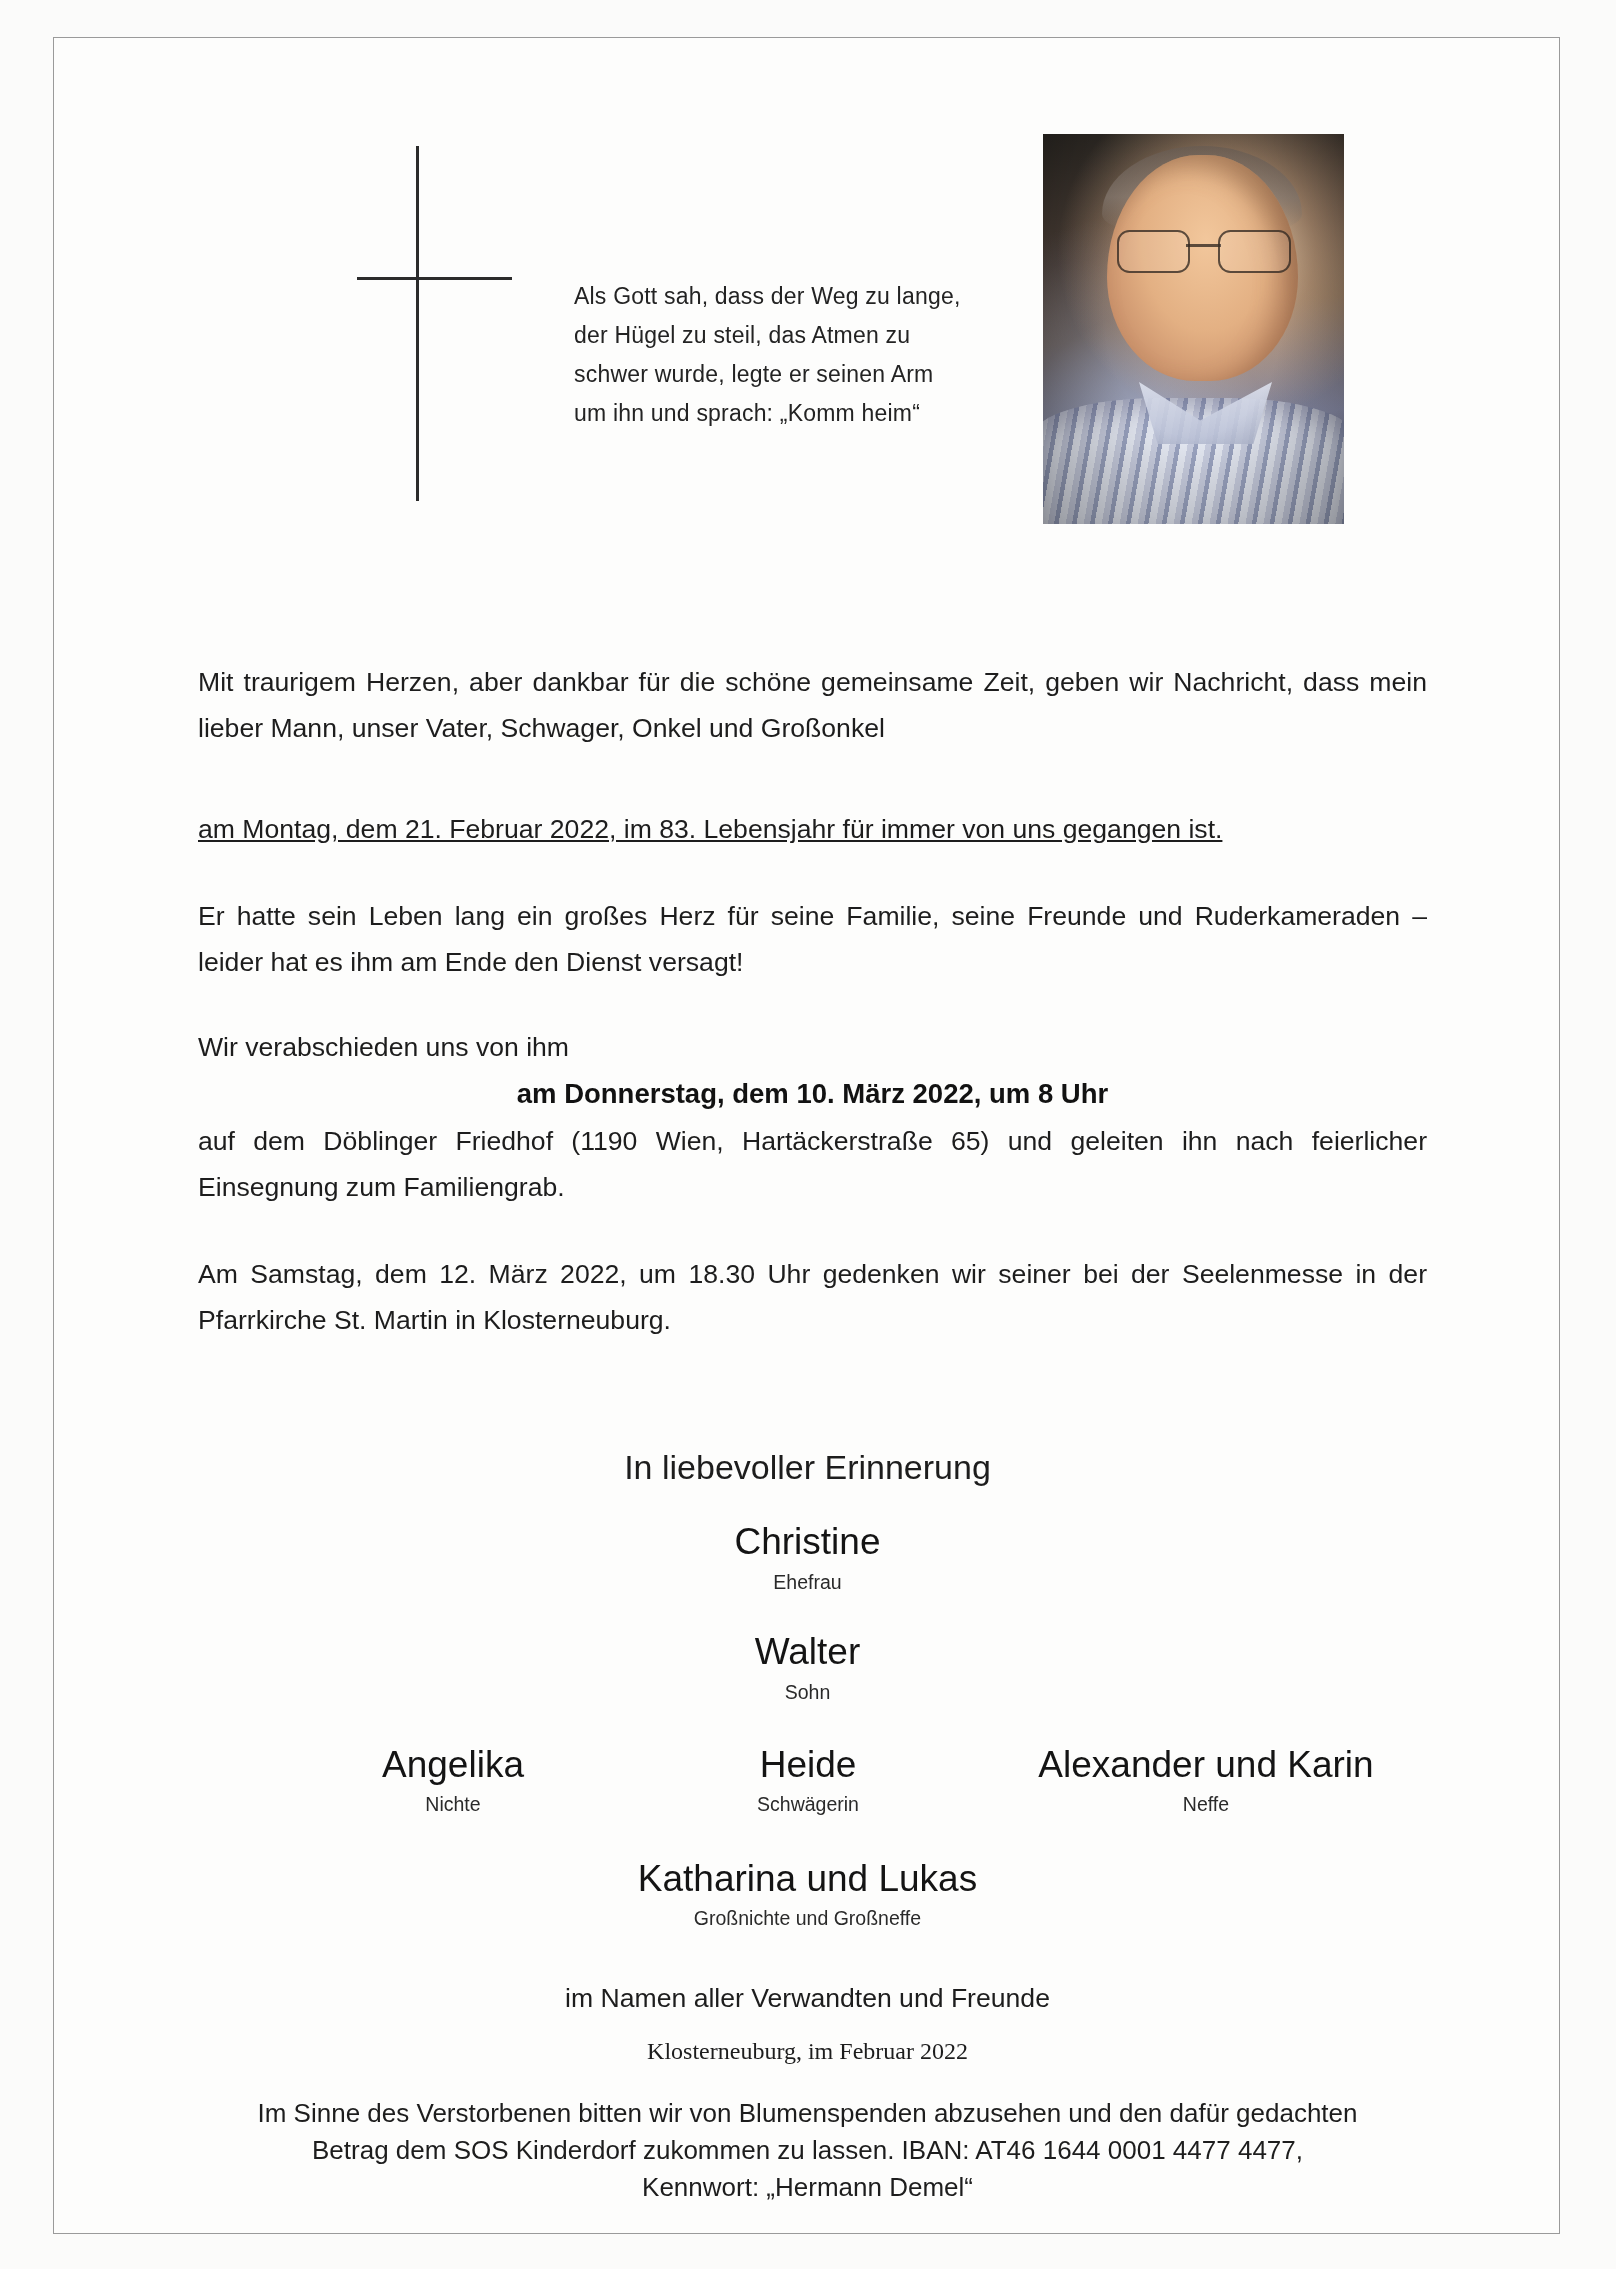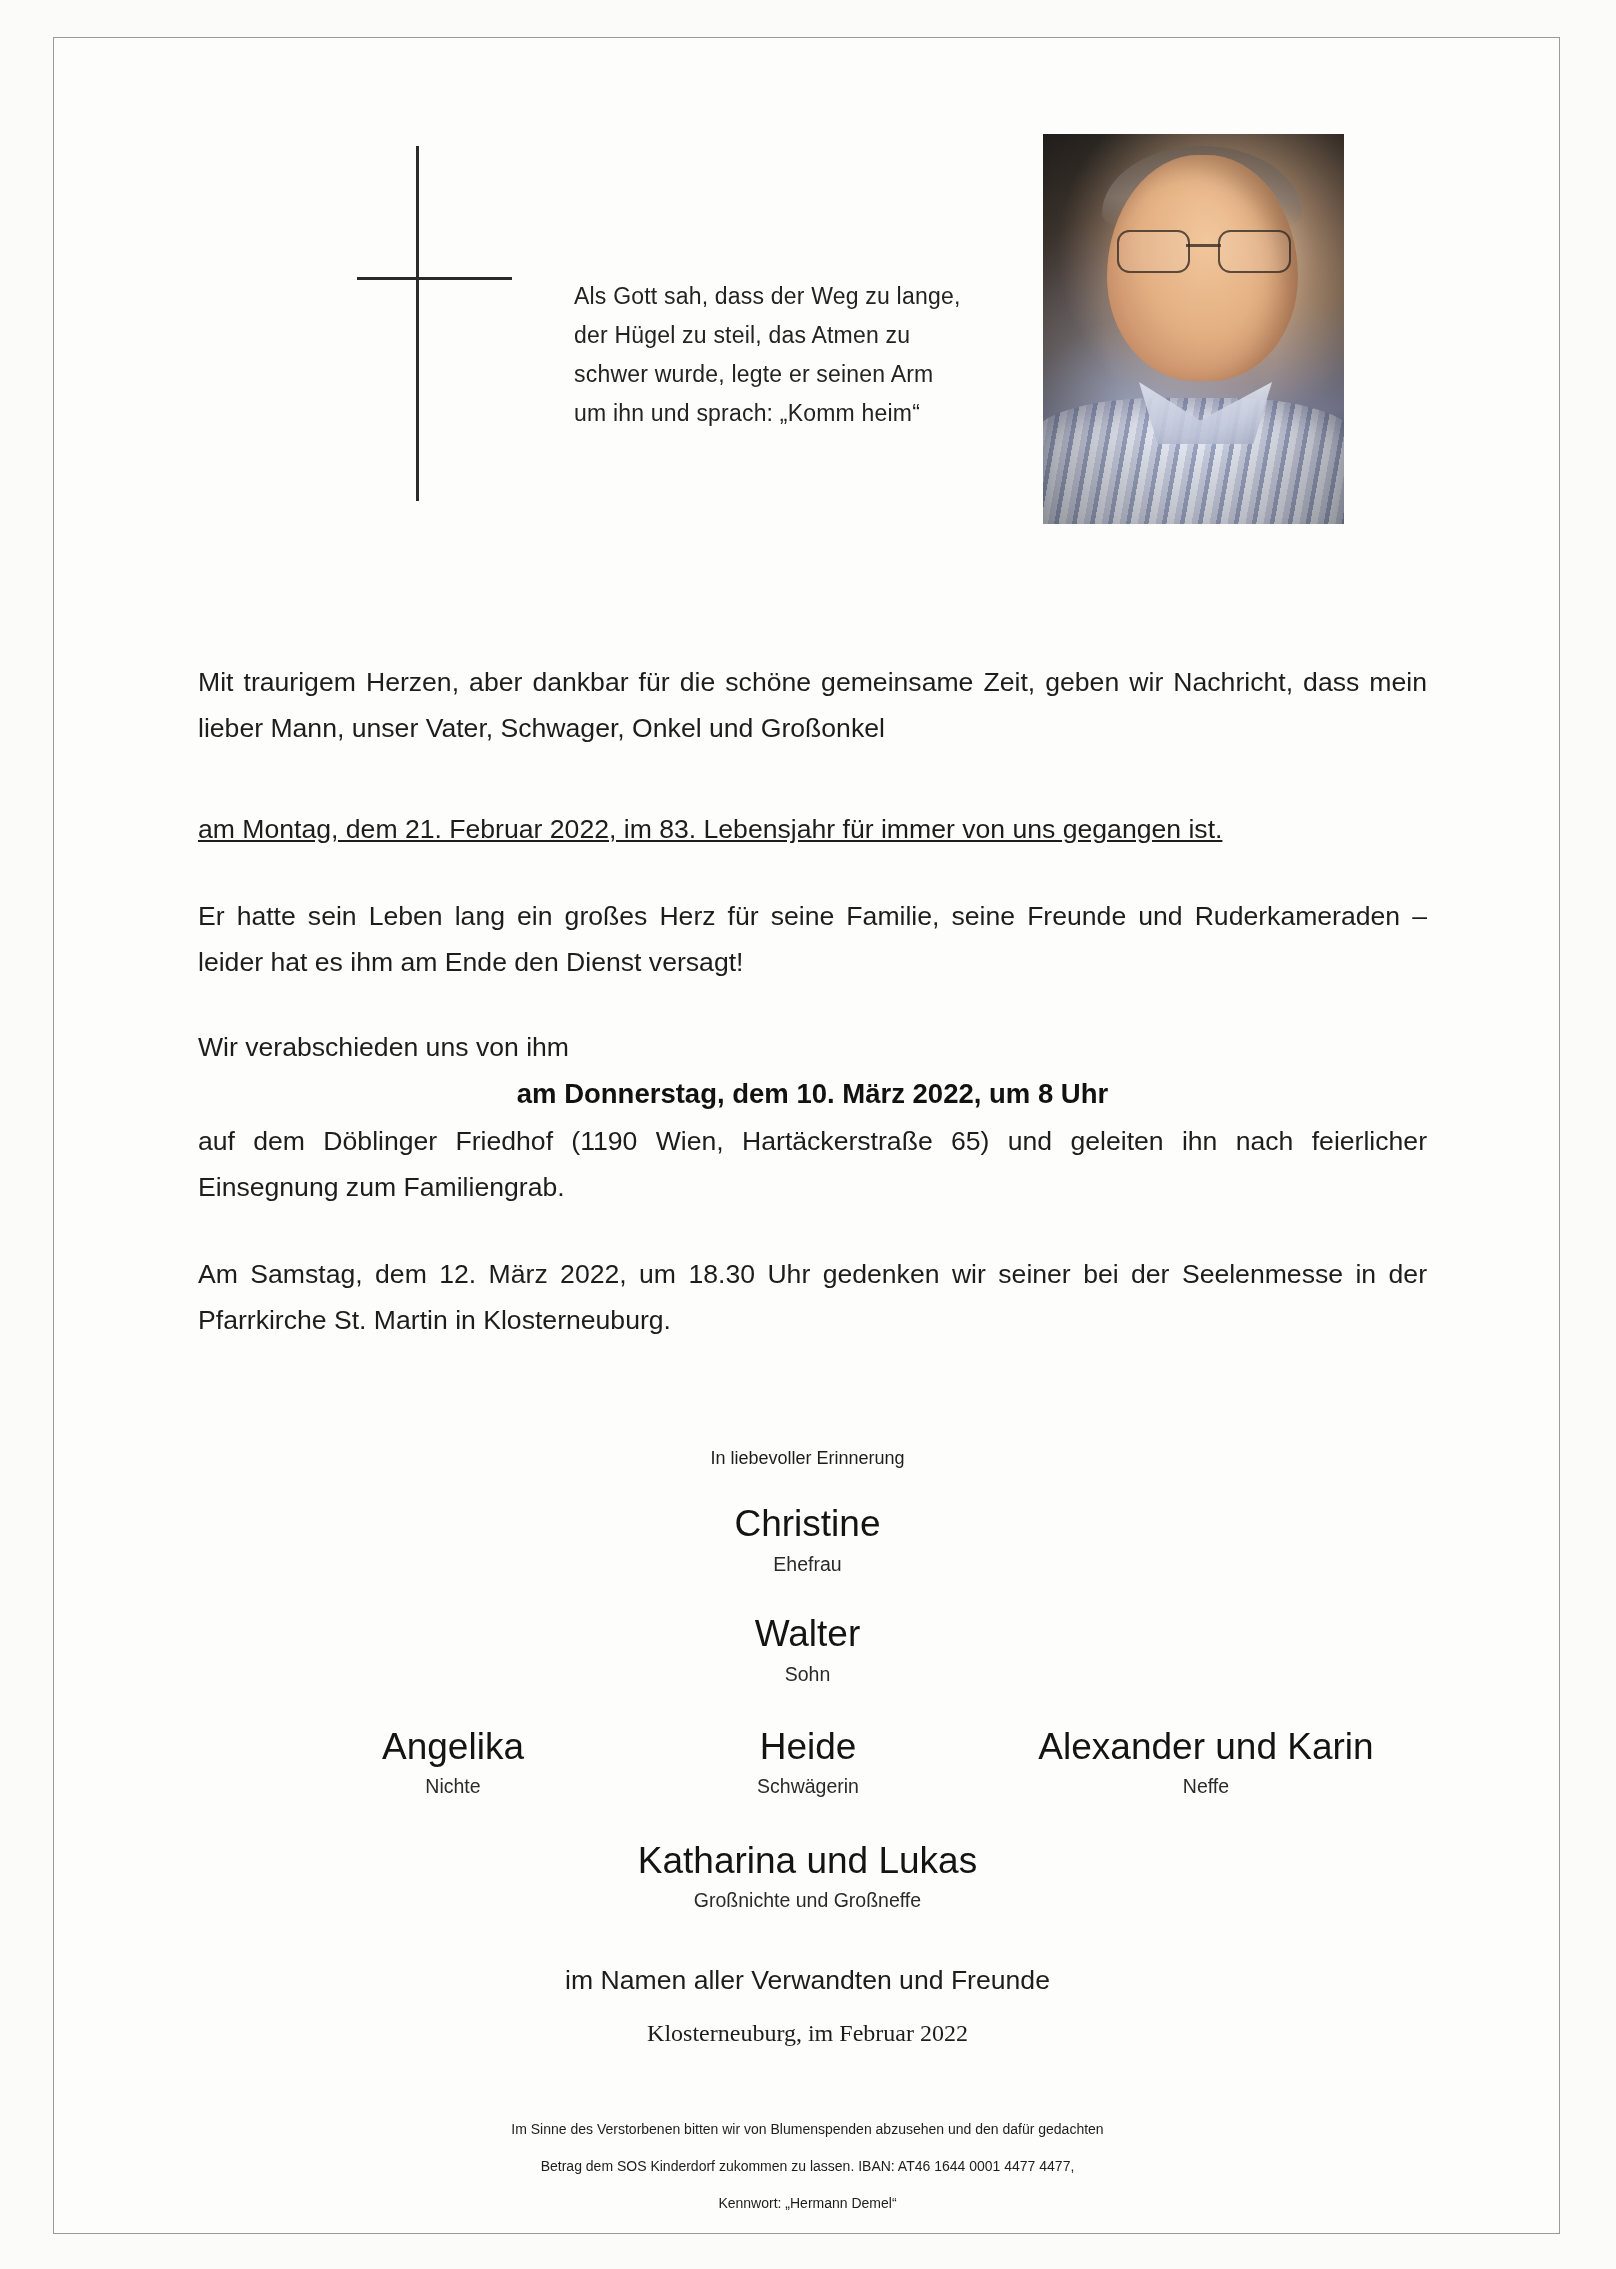--- a/index.html
+++ b/index.html
@@ -230,21 +230,21 @@
 
   
   .memoriam {
     position: absolute;
     left: 0;
     top: 1410px;
     width: 1507px;
     text-align: center;
   }
   .memoriam-title {
-    font-size: 18px;
+    font-size: 34px;
     color: #1d1d1d;
   }
   .fam-big {
     font-size: 37px;
     line-height: 46px;
     color: #141414;
     margin-top: 32px;
   }
   .fam-small {
     font-size: 19.5px;
@@ -272,22 +272,22 @@
     font-size: 26.6px;
     color: #1d1d1d;
   }
   .place-date {
     margin-top: 24px;
     font-size: 24px;
     color: #1d1d1d;
     font-family: Liberation Serif, serif;
   }
   .donation {
-    margin-top: 64px;
-    font-size: 14px;
+    margin-top: 30px;
+    font-size: 26px;
     line-height: 37px;
     color: #1d1d1d;
   }
 </style>
 </head>
 <body>
 
 <div class="page">
   <div class="card-border">
     <div class="inner">

